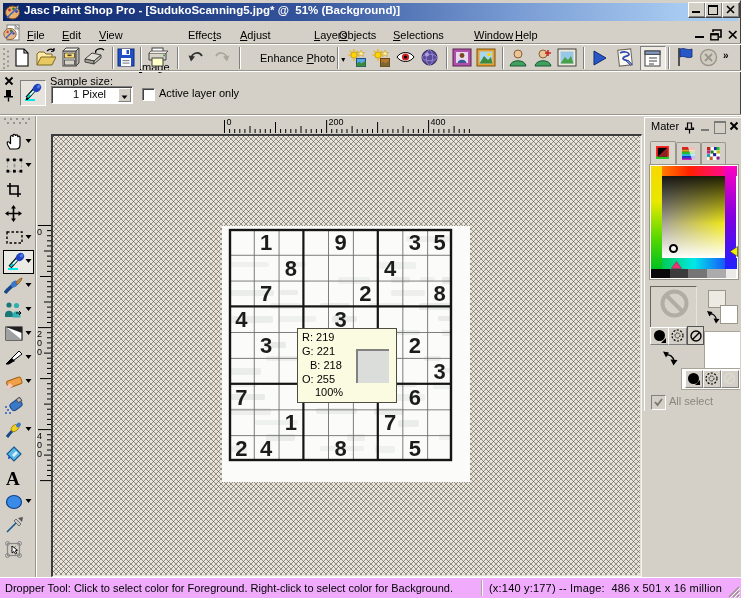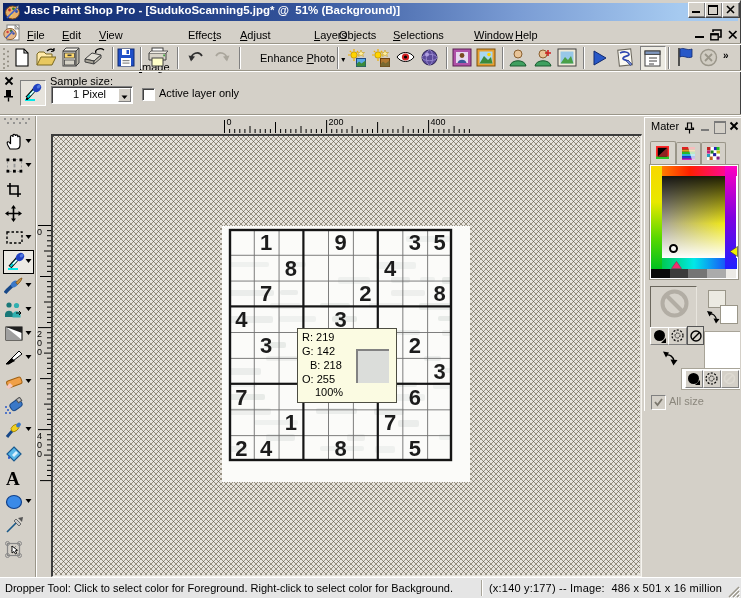--- a/index.html
+++ b/index.html
@@ -28,21 +28,21 @@
      background:#e3e0da;}
   
   #scan{left:222px;top:226px;width:248px;height:256px;background:#fbfbf9;}
   
   #tooltip{left:297px;top:328px;width:98px;height:73px;background:#fbfbe2;border:1px solid #4d4d42;
     font-size:11px;color:#000;}
   #tooltip .tl{position:absolute;left:4px;}
   #ttswatch{left:58px;top:20px;width:31px;height:32px;background:#dbddda;
     border-top:2px solid #828282;border-left:2px solid #828282;position:absolute;}
   
-  #statusbar{left:0px;top:577px;width:741px;height:21px;background:#e5e5e5;border-top:1px solid #fff;}
+  #statusbar{left:0px;top:577px;width:741px;height:21px;background:#f0abfc;border-top:1px solid #fff;}
   .stext{font-size:11px;color:#000;top:4px;white-space:pre;}
   
   #matpanel{left:644px;top:117px;width:96px;height:293px;background:#d4d0c8;
     border-left:1px solid #fff;border-top:1px solid #fff;}
   
   .sunken{border-top:1px solid #808080;border-left:1px solid #808080;
     border-bottom:1px solid #fff;border-right:1px solid #fff;}
   .raised{border-top:1px solid #fff;border-left:1px solid #fff;
     border-bottom:1px solid #808080;border-right:1px solid #808080;}
 </style>
@@ -684,21 +684,21 @@
     </svg>
   <svg class="abs" style="left:25px;top:426px;" width="8" height="6">
       <path d="M0.5 1 L6.5 1 L3.5 5 Z" fill="#000"></path>
     </svg>
   <svg class="abs" style="left:25px;top:498px;" width="8" height="6">
       <path d="M0.5 1 L6.5 1 L3.5 5 Z" fill="#000"></path>
     </svg>
 
   <div id="tooltip" class="abs">
     <div class="tl" style="top:2px;">R: 219</div>
-    <div class="tl" style="top:16px;">G: 142</div>
+    <div class="tl" style="top:16px;">G: 221</div>
     <div class="tl" style="top:30px;margin-left:8px;">B: 218</div>
     <div class="tl" style="top:44px;">O: 255</div>
     <div class="tl" style="top:57px;left:17px;">100%</div>
     <div id="ttswatch"></div>
   </div>
 
   <div id="matpanel" class="abs">
     <div class="abs" style="left:6px;top:2px;font-size:11px;color:#000;">Mater</div>
     <svg class="abs" style="left:40px;top:4px;" width="10" height="12" viewBox="0 0 10 12">
       <path d="M2.5 1 L6.5 1 L6.5 6 L8.5 6 L8.5 7.4 L0.5 7.4 L0.5 6 L2.5 6 Z" fill="none" stroke="#000" stroke-width="1.2"></path>
@@ -828,21 +828,21 @@
         <circle cx="6.5" cy="6.5" r="5" fill="none" stroke="#dedad2" stroke-width="1.6"></circle>
         <path d="M3 10 L10 3" stroke="#dedad2" stroke-width="1.6"></path>
       </svg>
     </div>
 
     <div class="abs sunken" style="left:6px;top:277px;width:13px;height:13px;background:#d4d0c8;">
       <svg class="abs" style="left:1px;top:1px;" width="11" height="11">
           <path d="M2 5 L4.5 8 L9 2" fill="none" stroke="#7a766c" stroke-width="1.8"></path>
         </svg>
     </div>
-    <div class="abs" style="left:24px;top:277px;font-size:11px;color:#8a867c;">All size</div>
+    <div class="abs" style="left:24px;top:277px;font-size:11px;color:#8a867c;">All select</div>
   </div>
 
   <div id="statusbar" class="abs">
     <div class="stext abs" style="left:5px;">Dropper Tool: Click to select color for Foreground. Right-click to select color for Background.</div>
     <div class="abs" style="left:481px;top:2px;width:1px;height:16px;background:#a8a498;box-shadow:1px 0 0 #fff;"></div>
     <div class="stext abs" style="left:489px;letter-spacing:0.2px;">(x:140 y:177) -- Image:  486 x 501 x 16 million</div>
     <svg class="abs" style="left:727px;top:7px;" width="13" height="13">
       <g stroke="#9a968a" stroke-width="1.4">
           <path d="M12 2 L2 12"></path>
           <path d="M12 6 L6 12"></path>

